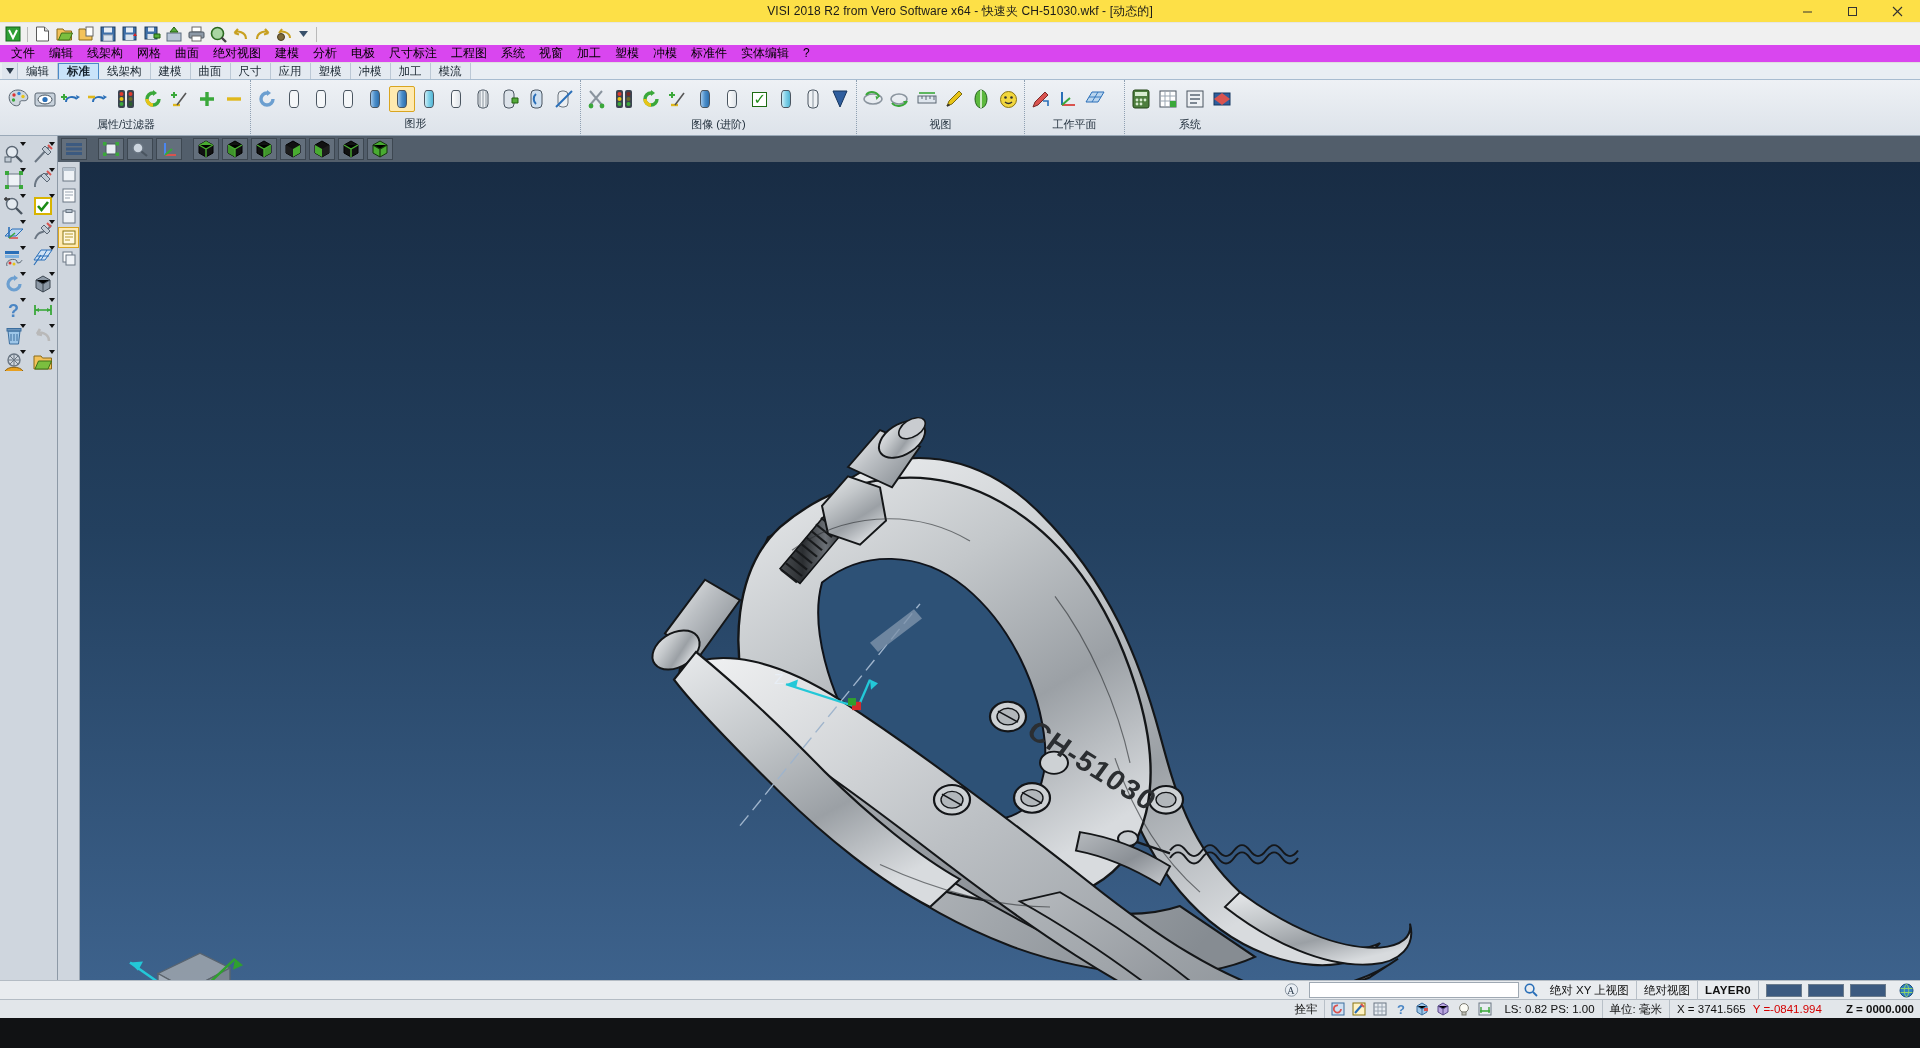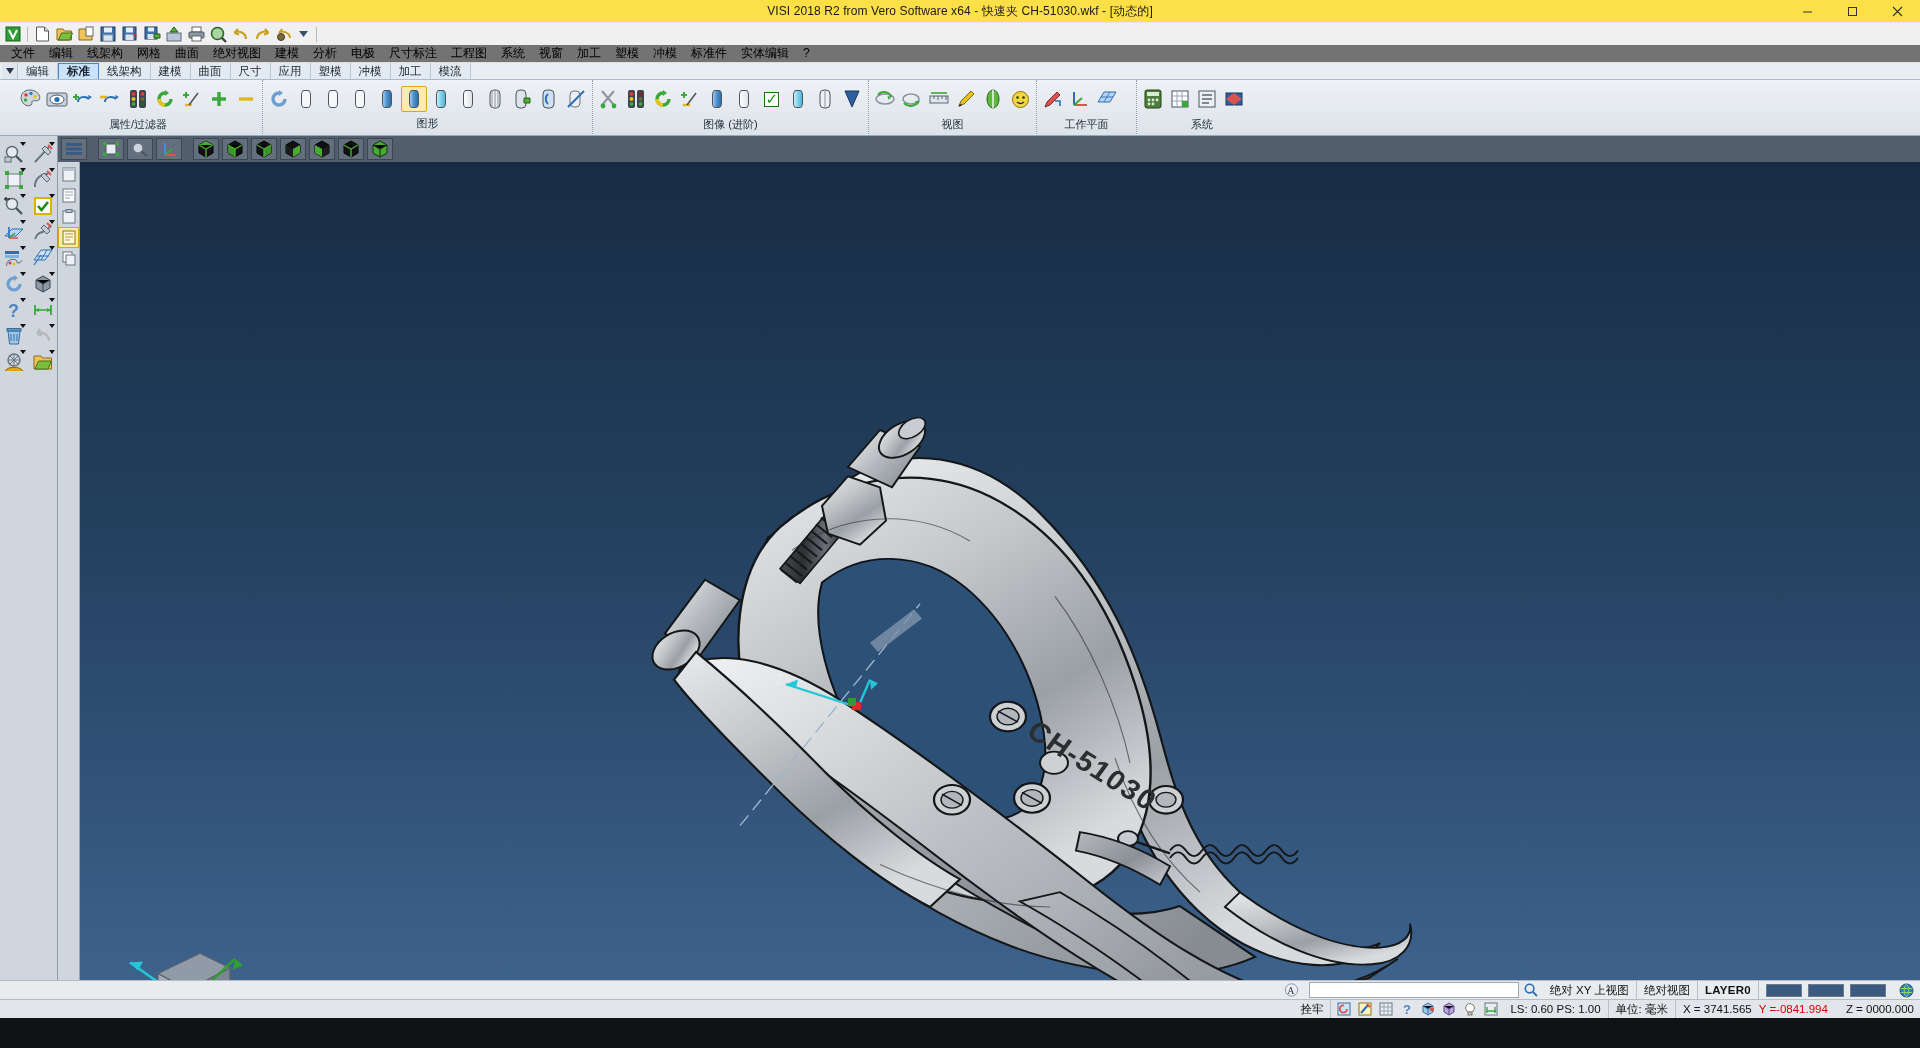--- a/index.html
+++ b/index.html
@@ -47,21 +47,21 @@
     width: 45px; height: 23px;
     display: flex; align-items: center; justify-content: center;
     font-size: 13px; color: #333;
     line-height: 1;
   }
   .win-btn svg { display: block; }
 
   
   .menubar {
     height: 18px;
-    background: #737373;
+    background: #d946ef;
     display: flex;
     align-items: center;
     font-size: 12px;
     color: #000;
     padding-left: 4px;
     flex: 0 0 18px;
     border-bottom: 1px solid #dfdfdf;
   }
   .menu-item {
     padding: 1px 7px 2px 7px;
@@ -107,21 +107,21 @@
 
   
   .ribbon {
     height: 56px;
     background: linear-gradient(#eef1f5, #dde3ea);
     display: flex;
     align-items: flex-start;
     flex: 0 0 56px;
     border-bottom: 1px solid #9aa9b8;
     position: relative;
-    padding-left: 14px;
+    padding-left: 2px;
   }
   .rgroup {
     display: flex;
     flex-direction: column;
     height: 56px;
     border-right: 1px dotted #8fa0b2;
     padding: 0 3px;
     position: relative;
   }
   .rgroup:last-child { border-right: none; }
@@ -1274,23 +1274,23 @@
             <rect x="5" y="10" width="4" height="3" fill="#c0c0b8" stroke="#7a7a70"></rect>
           </svg>
       </span>
       <span class="sb-icon">
         <svg width="14" height="14" viewBox="0 0 14 14">
             <rect x="1" y="1" width="12" height="12" fill="#e8edf2" stroke="#6a7683"></rect>
             <path d="M2 9 h10 M3 5 v6 M11 5 v6" stroke="#3aa83a" stroke-width="1.4"></path>
           </svg>
       </span>
     </div>
-    <div class="sb-seg">LS: 0.60 PS: 1.00</div>
+    <div class="sb-seg">LS: 0.82 PS: 1.00</div>
     <div class="sb-seg">单位: 毫米</div>
     <div class="sb-seg nb" style="padding-right:6px;">
       <span>X = 3741.565</span>
       <span class="coord-red" style="margin-left:7px;">Y =-0841.994</span>
-      <span style="margin-left:18px;">Z = 0000.000</span>
+      <span style="margin-left:24px;font-weight:bold;">Z = 0000.000</span>
     </div>
   </div>
 
   <div class="taskbar"></div>
 </div>
 
 </body></html>

